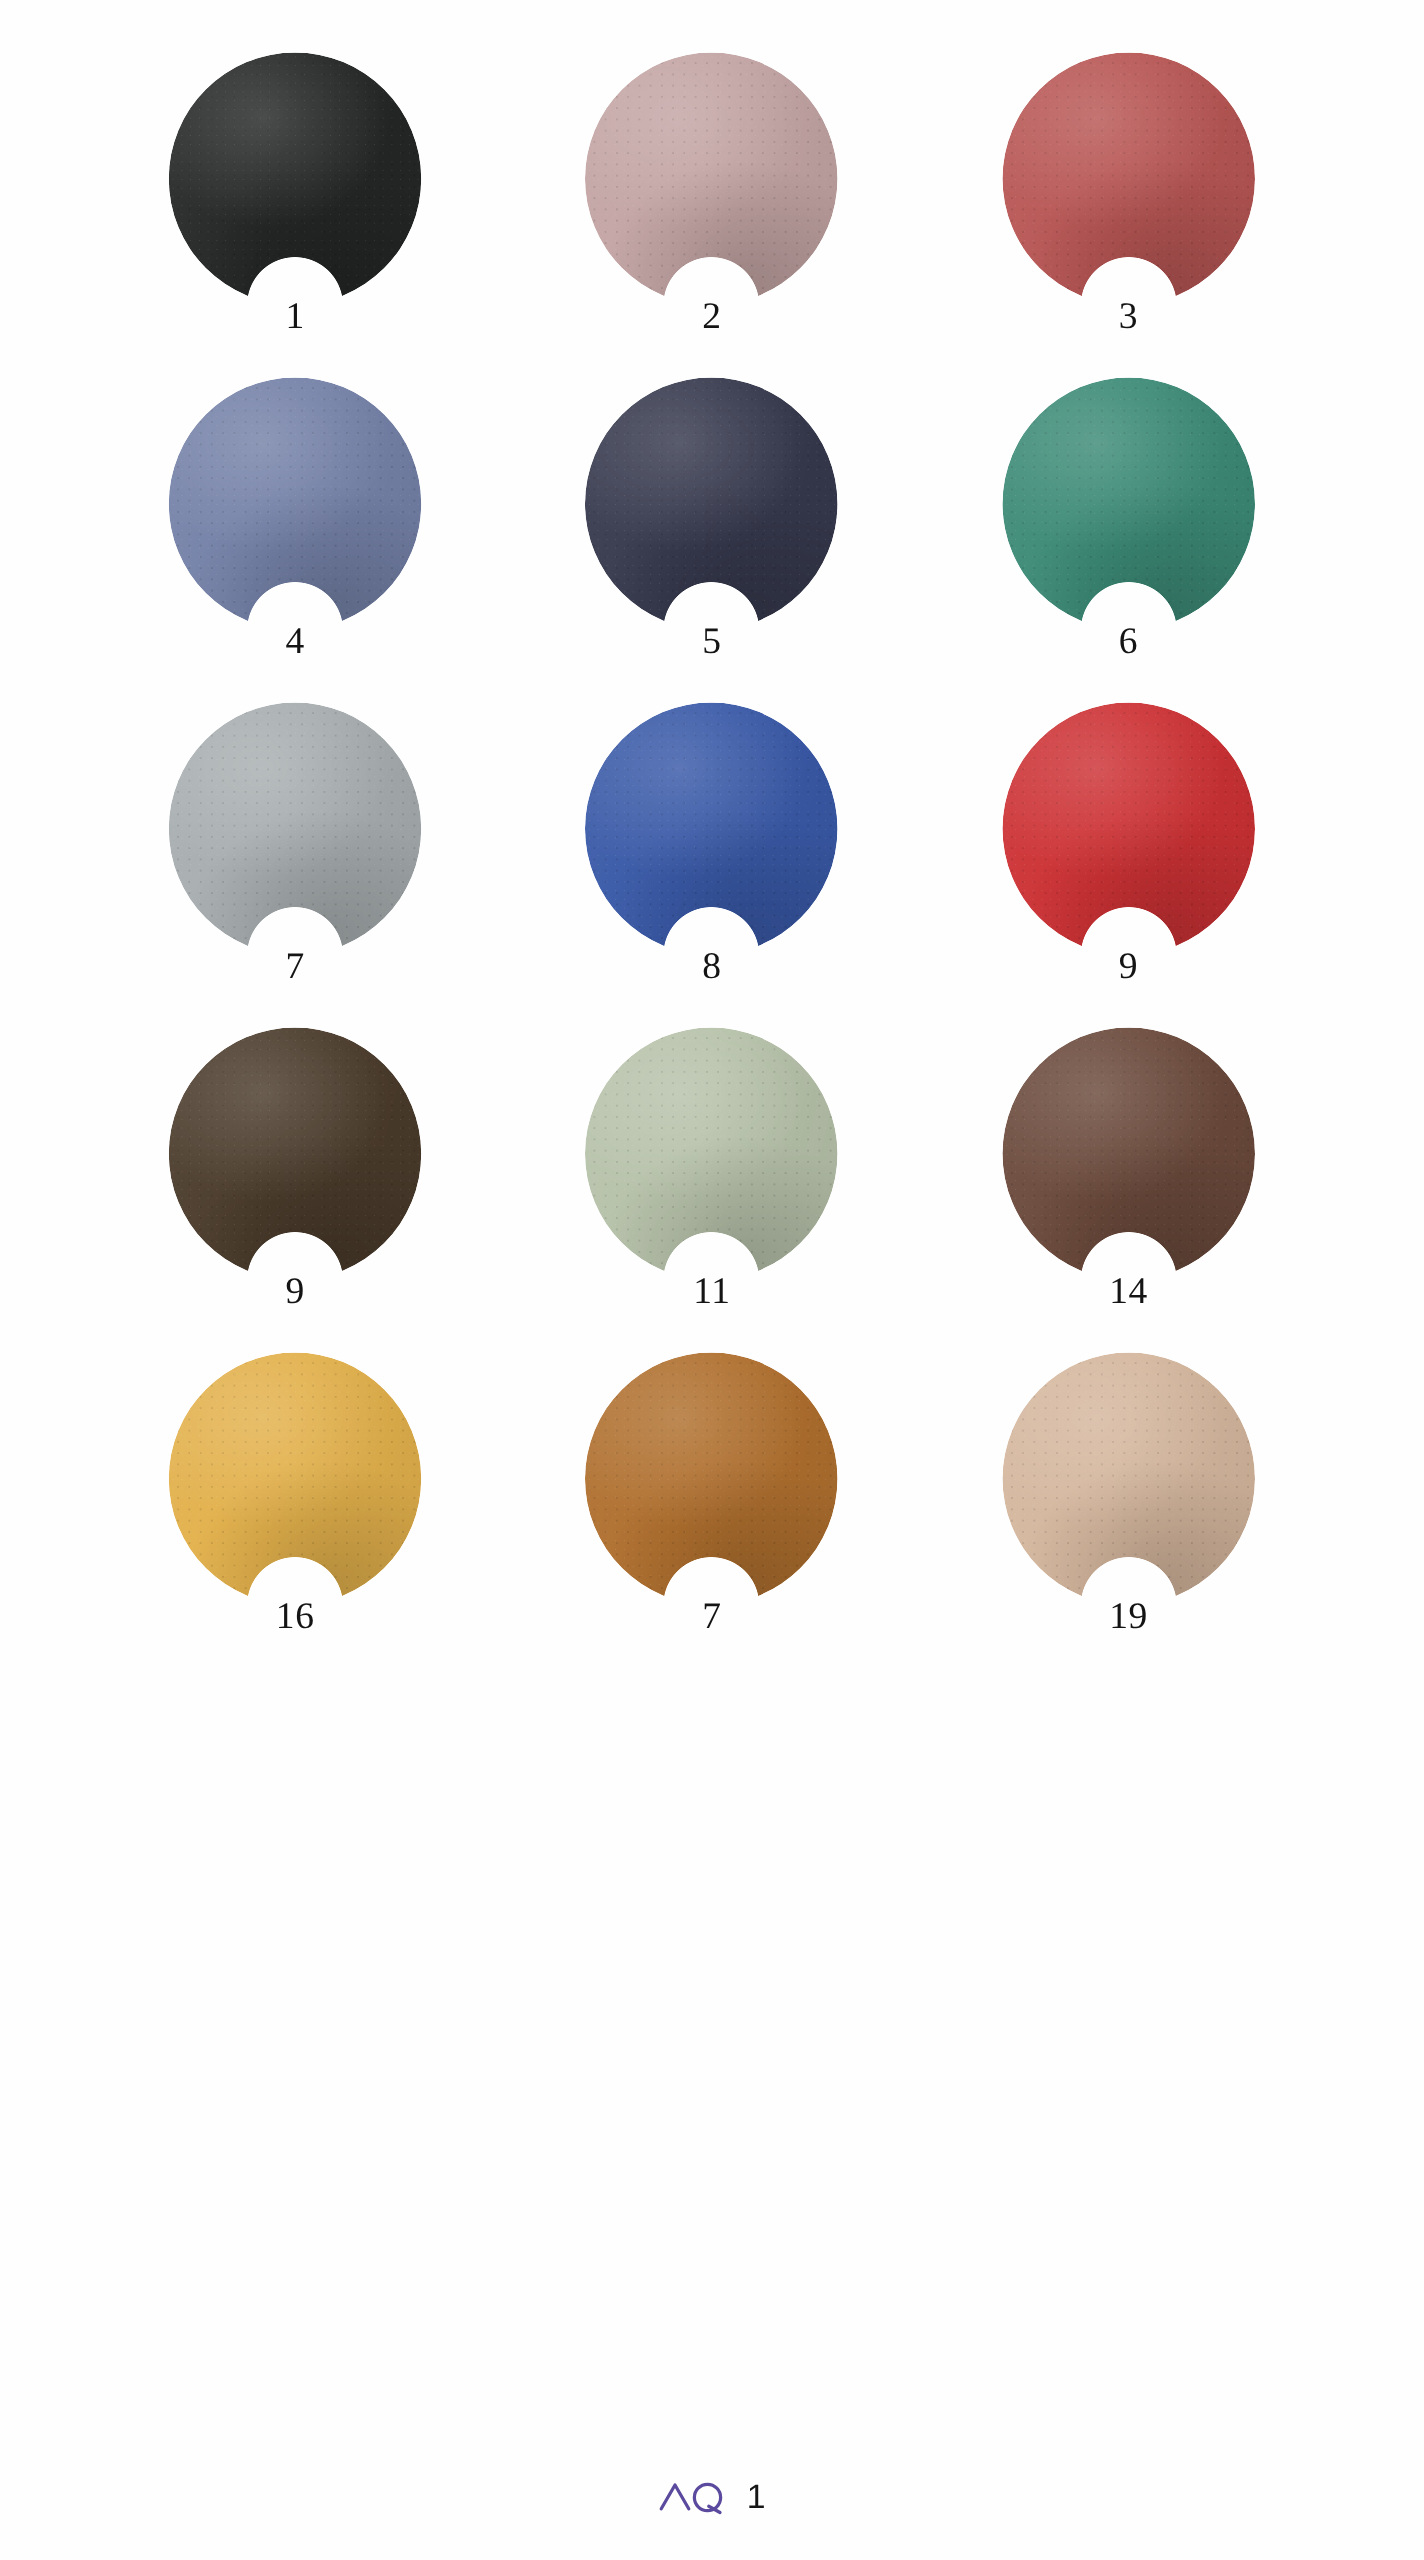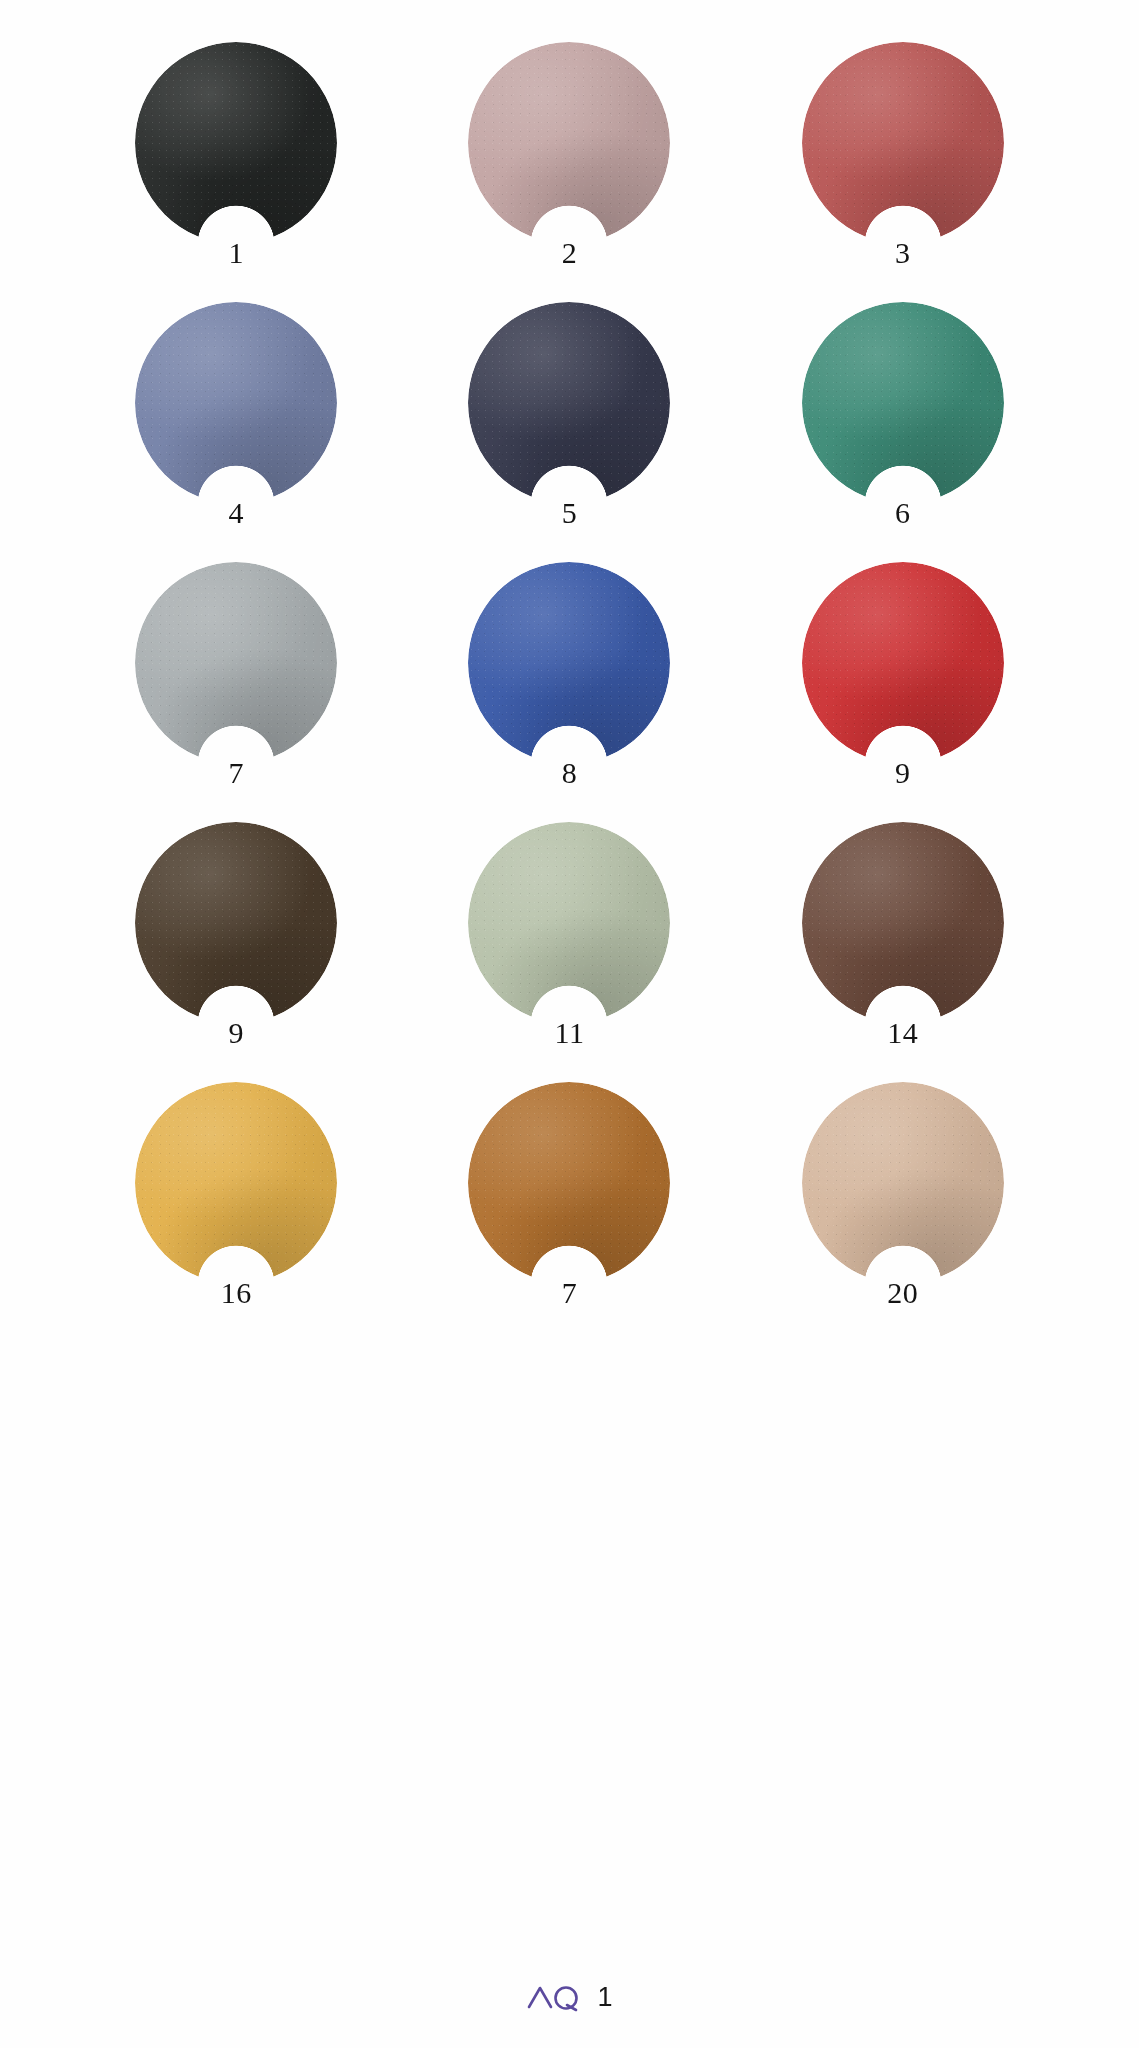--- a/index.html
+++ b/index.html
@@ -242,21 +242,21 @@
             <div class="chip-speckle"></div>
           </div>
           <div class="chip-label">7</div>
         </div>
       </div>
       <div class="swatch-cell">
         <div class="chip-wrap">
           <div class="chip" style="background: rgb(213, 183, 158);">
             <div class="chip-speckle"></div>
           </div>
-          <div class="chip-label">20</div>
+          <div class="chip-label">19</div>
         </div>
       </div>
     </div>
 
   <div class="page-footer">
     <svg class="brand-logo" width="58" height="30" viewBox="0 0 58 30" aria-hidden="true">
       <g id="logo-group" fill="none" stroke="#5b4a9e" stroke-width="2.6" stroke-linecap="round" stroke-linejoin="round">
         <path d="M3 25 L14 6 L25 25"></path>
         <circle cx="40" cy="16" r="10.5"></circle>
         <path d="M41 23 L50 28"></path>

